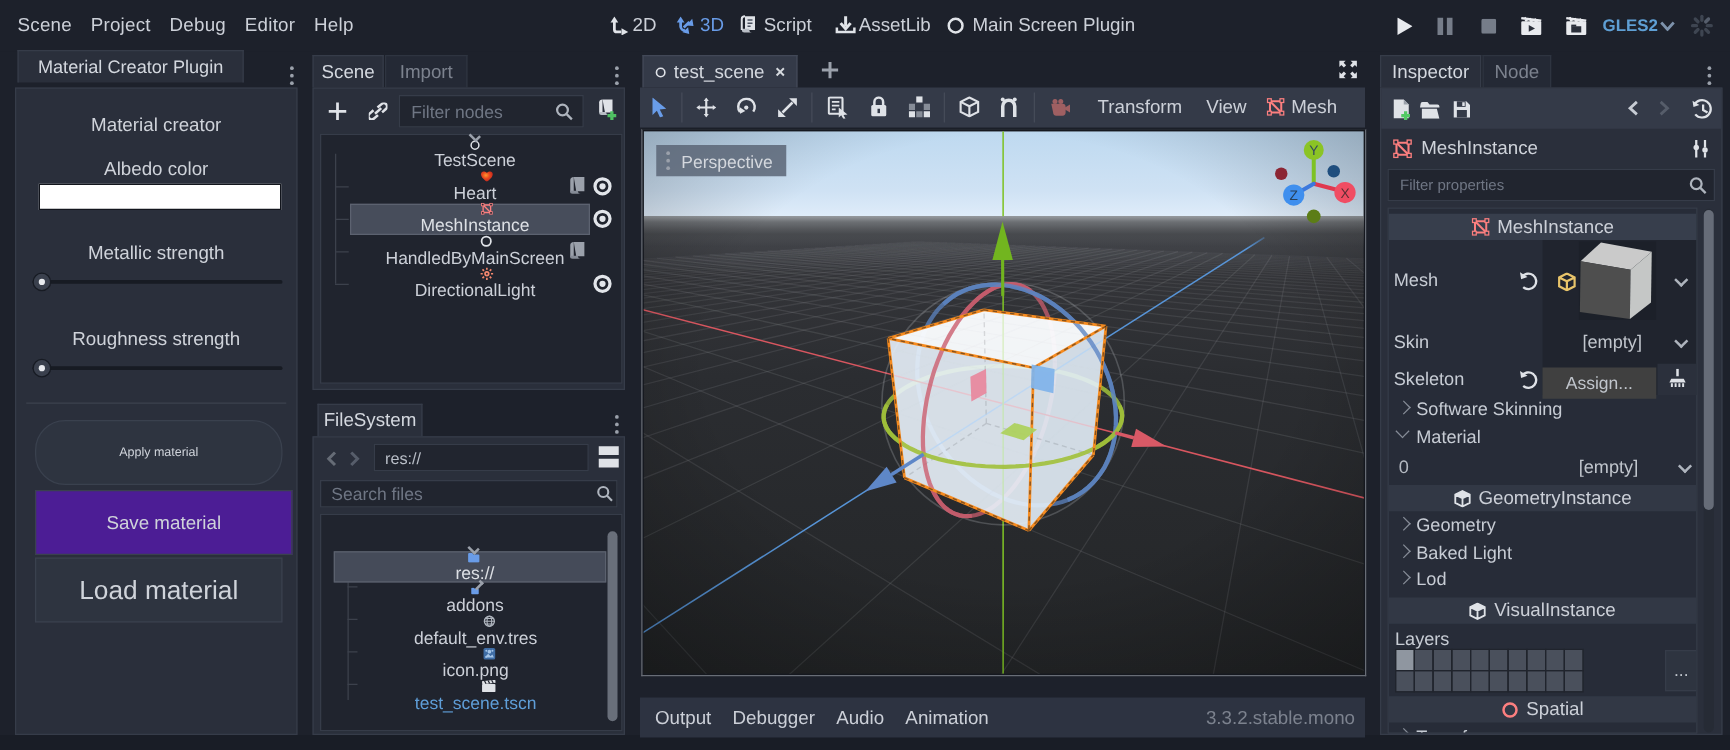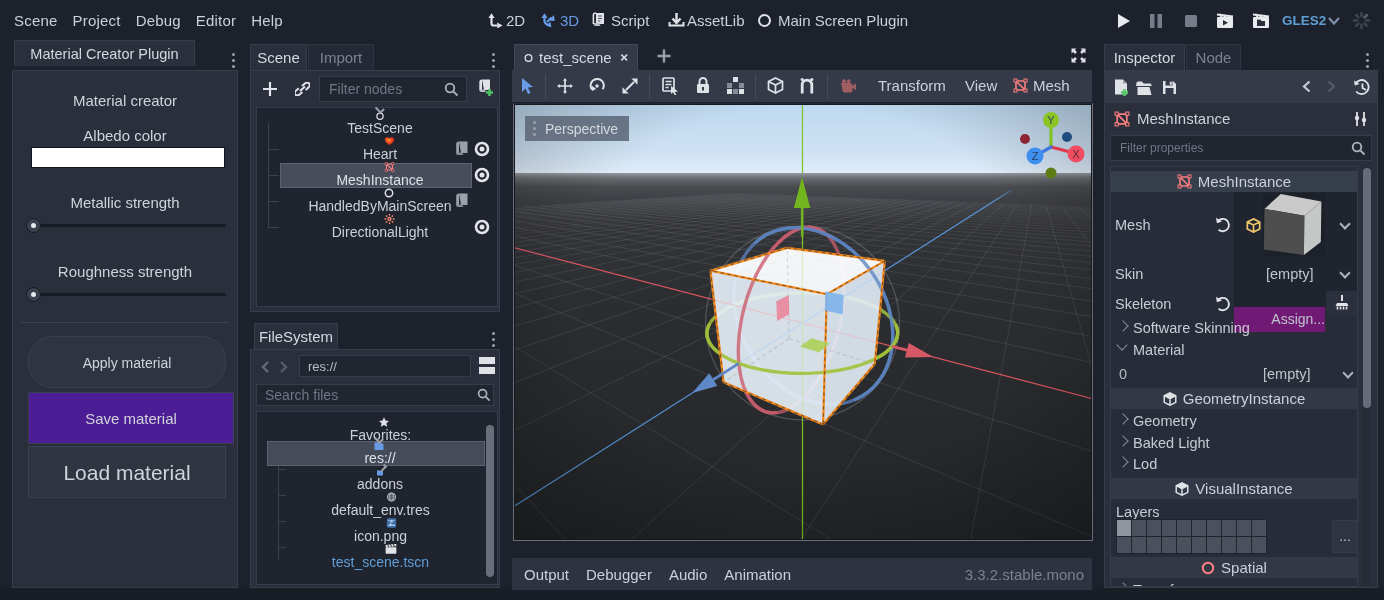--- a/index.html
+++ b/index.html
@@ -116,21 +116,21 @@
   <div class="abs" style="left:18px;top:76px;width:194px;height:21px;background:#fff;border:1px solid #12151c;"></div>
   <div class="abs" style="left:0;top:123px;width:100%;text-align:center;font-size:15px;">Metallic strength</div>
   <div class="abs" style="left:13px;top:153px;width:200px;height:3px;background:#171b23;border-radius:2px;"></div>
   <div class="abs" style="left:13px;top:147px;width:15px;height:15px;border-radius:50%;background:#3a404d;border:1px solid #171b23;"></div>
   <div class="abs" style="left:18px;top:152px;width:5px;height:5px;border-radius:50%;background:#e8eaee;"></div>
   <div class="abs" style="left:0;top:192px;width:100%;text-align:center;font-size:15px;">Roughness strength</div>
   <div class="abs" style="left:13px;top:222px;width:200px;height:3px;background:#171b23;border-radius:2px;"></div>
   <div class="abs" style="left:13px;top:216px;width:15px;height:15px;border-radius:50%;background:#3a404d;border:1px solid #171b23;"></div>
   <div class="abs" style="left:18px;top:221px;width:5px;height:5px;border-radius:50%;background:#e8eaee;"></div>
   <div class="abs" style="left:8px;top:251px;width:208px;height:1px;background:#3d434f;"></div>
-  <div class="abs inset" style="left:15px;top:265px;width:198px;height:52px;text-align:center;line-height:52px;font-size:14px;background:#2e3440;border-color:#3a414e;border-radius:24px;">Apply material</div>
+  <div class="abs inset" style="left:15px;top:265px;width:198px;height:52px;text-align:center;line-height:52px;font-size:10px;background:#2e3440;border-color:#3a414e;border-radius:24px;">Apply material</div>
   <div class="abs inset" style="left:15px;top:321px;width:206px;height:52px;text-align:center;line-height:52px;font-size:15px;background:#4c1d95;border-color:#3a414e;">Save material</div>
   <div class="abs inset" style="left:15px;top:375px;width:198px;height:52px;text-align:center;line-height:52px;font-size:21px;background:#2e3440;border-color:#3a414e;">Load material</div>
 </div>
 
 <div class="tab active" style="left:250px;top:44px;width:57px;text-align:center;padding:0;">Scene</div>
 <div class="tab inactive" style="left:308px;top:44px;width:66px;text-align:center;padding:0;">Import</div>
 <div class="abs dots3" style="left:492px;top:53px;"></div>
 <div class="panel abs" style="left:250px;top:70px;width:250px;height:242px;">
   <svg class="abs" style="left:11px;top:10px;" width="16" height="16" viewBox="0 0 16 16">
       <path d="M8 1v14M1 8h14" stroke="#e0e3e8" stroke-width="2.2"></path>
@@ -257,26 +257,20 @@
   <svg class="abs" style="left:226px;top:38px;" width="14" height="14" viewBox="0 0 15 15">
       <circle cx="6" cy="6" r="4.3" fill="none" stroke="#aeb4bd" stroke-width="1.8"></circle>
       <path d="M9.3 9.3 L13.5 13.5" stroke="#aeb4bd" stroke-width="1.8"></path>
     </svg>
   <div id="fs-tree" class="abs inset" style="left:5px;top:61px;width:242px;height:174px;background:#20242e;overflow:hidden;">
     <div class="abs" style="left:21px;top:31px;width:1px;height:117px;background:#3c414c;"></div>
     <div class="abs" style="left:21px;top:57px;width:8px;height:1px;background:#3c414c;"></div>
     <div class="abs" style="left:21px;top:83px;width:8px;height:1px;background:#3c414c;"></div>
     <div class="abs" style="left:21px;top:109px;width:8px;height:1px;background:#3c414c;"></div>
     <div class="abs" style="left:21px;top:135px;width:8px;height:1px;background:#3c414c;"></div>
-    <div class="trow" style="top:5px;">
-      <svg class="ic" style="margin-left:14px;" width="16" height="15" viewBox="0 0 16 15">
-          <path d="M8 0.5 L10.2 5.2 L15.5 5.9 L11.6 9.4 L12.7 14.5 L8 12 L3.3 14.5 L4.4 9.4 L0.5 5.9 L5.8 5.2 z" fill="#dfe2e7"></path>
-        </svg>
-      <span style="margin-left:7px;">Favorites:</span>
-    </div>
     <div class="abs" style="left:10px;top:29px;width:218px;height:25px;background:#454b59;border:1px solid #5b616e;"></div>
     <div class="trow" style="top:28px;">
       <span class="chev d" style="margin-left:4px;margin-top:-4px;"></span>
       <svg class="ic" style="margin-left:4px;" width="16" height="14" viewBox="0 0 16 14">
           <path d="M0.5 2 a1.5 1.5 0 0 1 1.5-1.5 h4 l1.6 2 h6.4 a1.5 1.5 0 0 1 1.5 1.5 v8 a1.5 1.5 0 0 1 -1.5 1.5 h-12 a1.5 1.5 0 0 1 -1.5-1.5 z" fill="#699ce8"></path>
         </svg>
       <span style="margin-left:6px;color:#dde0e5;">res://</span>
     </div>
     <div class="trow" style="top:80px;">
       <svg class="ic" style="margin-left:28px;" width="15" height="15" viewBox="0 0 15 15">
@@ -875,21 +869,21 @@
       </svg>
     <span class="abs chev d" style="left:230px;top:53px;border-color:#aeb4bd;"></span>
     <div class="irow" style="left:4px;top:96px;">Skin</div>
     <div class="irow" style="left:155px;top:96px;color:#c0c5cc;">[empty]</div>
     <span class="abs chev d" style="left:230px;top:102px;border-color:#aeb4bd;"></span>
     <div class="irow" style="left:4px;top:126px;">Skeleton</div>
     <svg class="abs" style="left:104px;top:129px;" width="16" height="16" viewBox="0 0 16 16">
         <path d="M3.6 12.7 A6.2 6.2 0 1 0 2.6 4.6" fill="none" stroke="#dfe2e7" stroke-width="1.9"></path>
         <path d="M1 0.8 L1.9 6.3 L7 4.6" fill="#dfe2e7"></path>
       </svg>
-    <div class="abs" style="left:123px;top:140px;width:91px;height:25px;background:#701a75;text-align:right;line-height:24px;font-size:14px;color:#c0c5cc;">Assign...</div>
+    <div class="abs" style="left:123px;top:127px;width:91px;height:25px;background:#404040;text-align:center;line-height:24px;font-size:14px;color:#c0c5cc;">Assign...</div>
     <div class="abs" style="left:215px;top:124px;width:32px;height:25px;background:#2b303c;">
       <svg style="margin:4px auto 0;" width="14" height="15" viewBox="0 0 14 15">
           <path d="M7 0v6" stroke="#dfe2e7" stroke-width="2"></path>
           <path d="M2 8 h10 l1.5 3 h-13 z" fill="#dfe2e7"></path>
           <path d="M2.5 11.5v3M5.5 11.5v3M8.5 11.5v3M11.5 11.5v3" stroke="#dfe2e7" stroke-width="1.6"></path>
         </svg>
     </div>
     <div class="irow" style="left:22px;top:150px;">Software Skinning</div>
     <span class="abs chev r" style="left:8px;top:155px;border-color:#868c97;border-width:1.8px;"></span>
     <div class="irow" style="left:22px;top:172px;">Material</div>

